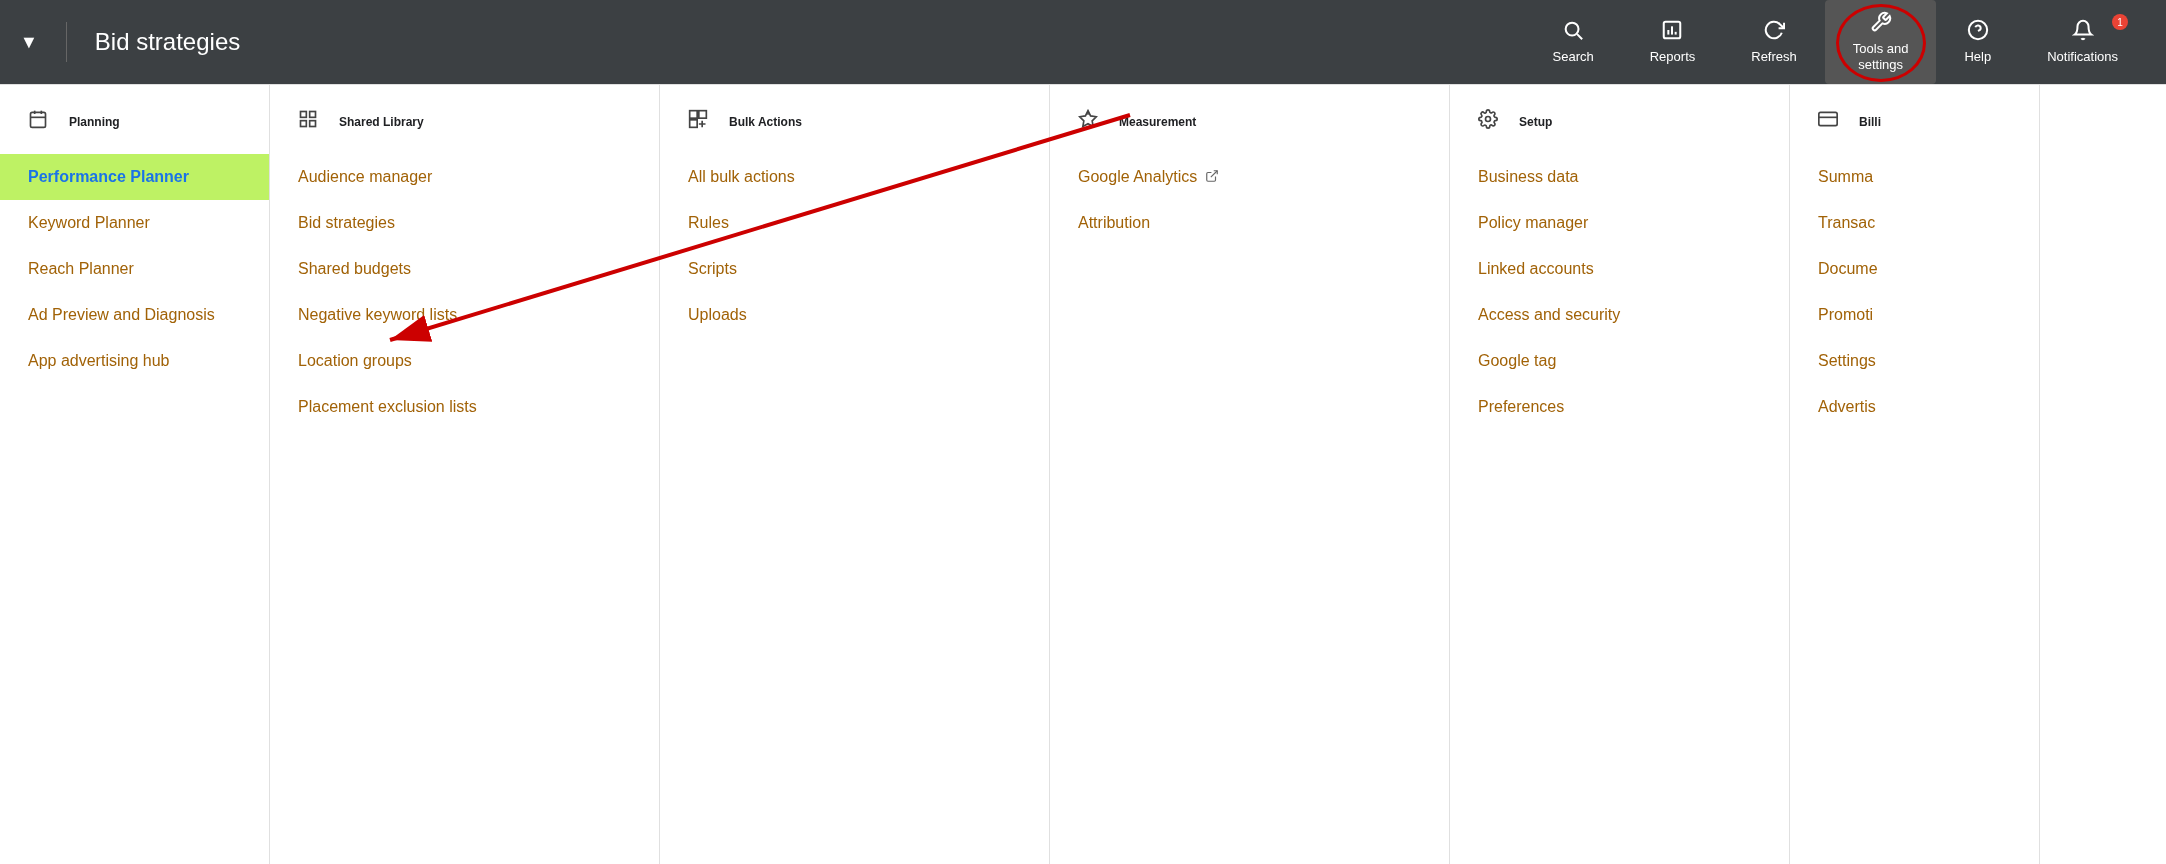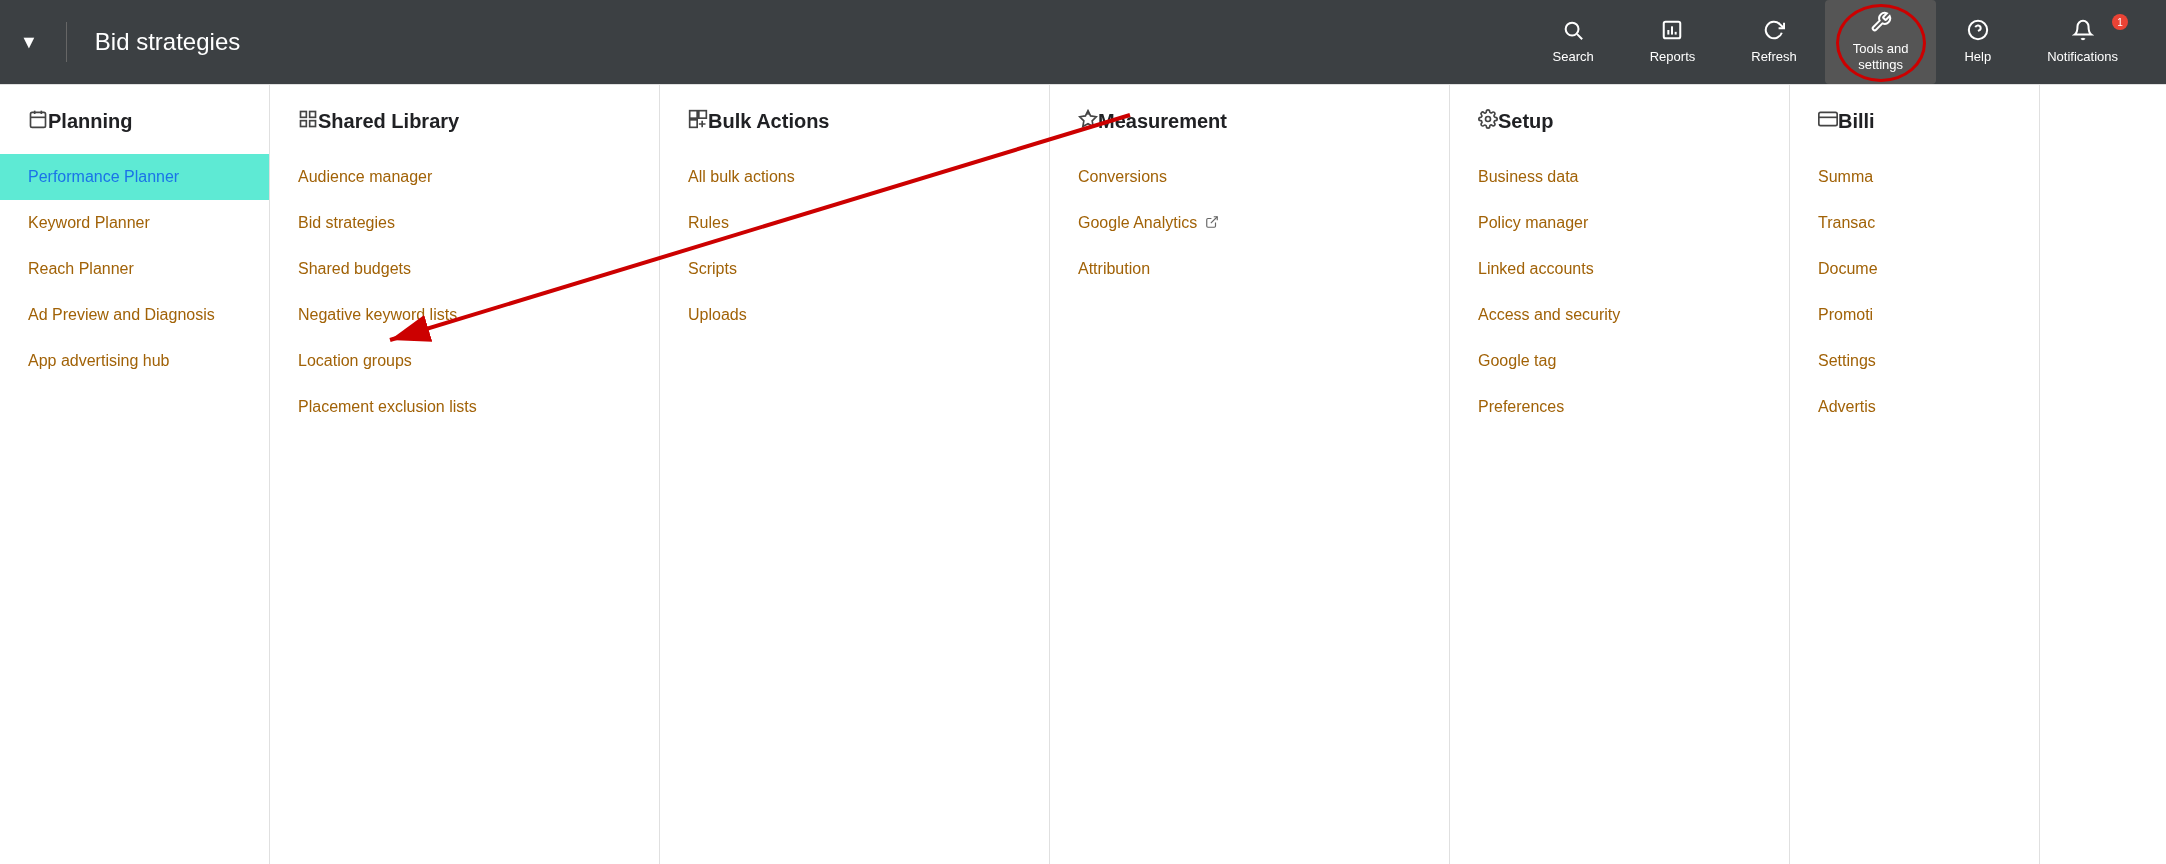--- a/index.html
+++ b/index.html
@@ -140,43 +140,44 @@
     .menu-column-setup {
       min-width: 340px;
     }
     .menu-column-billing {
       min-width: 250px;
     }
 
     .column-header {
       display: flex;
       align-items: center;
-      gap: 0;
+      gap: 21px;
       padding: 0 28px 20px 28px;
-      font-size: 20px;
+      font-size: 12px;
       font-weight: 600;
       color: #202124;
     }
     .column-header .header-icon {
       font-size: 20px;
       color: #444;
     }
 
     .menu-item {
       display: block;
       padding: 14px 28px;
       font-size: 16px;
       color: #a16207;
       cursor: pointer;
       text-decoration: none;
       white-space: nowrap;
     }
     .menu-item.active {
-      background: #5eead4;
+      background: #bef264;
       color: #1a73e8;
+      font-weight: bold;
     }
     .menu-item-with-icon {
       display: flex;
       align-items: flex-end;
       gap: 8px;
     }
     .ext-icon {
       font-size: 14px;
       color: #666;
     }
@@ -330,21 +331,20 @@
   <div class="menu-column menu-column-measurement">
     <div class="column-header">
       <span class="header-icon">
         <svg width="20" height="20" viewBox="0 0 24 24" fill="none" stroke="#444" stroke-width="2">
             <polygon points="12 2 15.09 8.26 22 9.27 17 14.14 18.18 21.02 12 17.77 5.82 21.02 7 14.14 2 9.27 8.91 8.26 12 2"></polygon>
             <line x1="12" y1="2" x2="12" y2="7"></line>
           </svg>
       </span>
       <span>Measurement</span>
     </div>
-    <div class="menu-item">Conversions</div>
     <div class="menu-item menu-item-with-icon">
       <span>Google Analytics</span>
       <span class="ext-icon">
         <svg width="14" height="14" viewBox="0 0 24 24" fill="none" stroke="#666" stroke-width="2">
             <path d="M18 13v6a2 2 0 0 1-2 2H5a2 2 0 0 1-2-2V8a2 2 0 0 1 2-2h6"></path>
             <polyline points="15 3 21 3 21 9"></polyline>
             <line x1="10" y1="14" x2="21" y2="3"></line>
           </svg>
       </span>
     </div>

